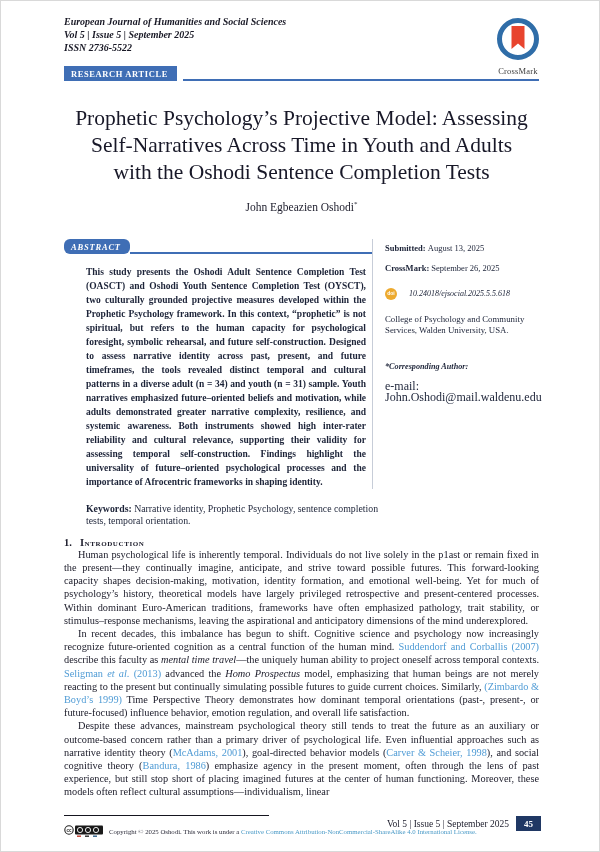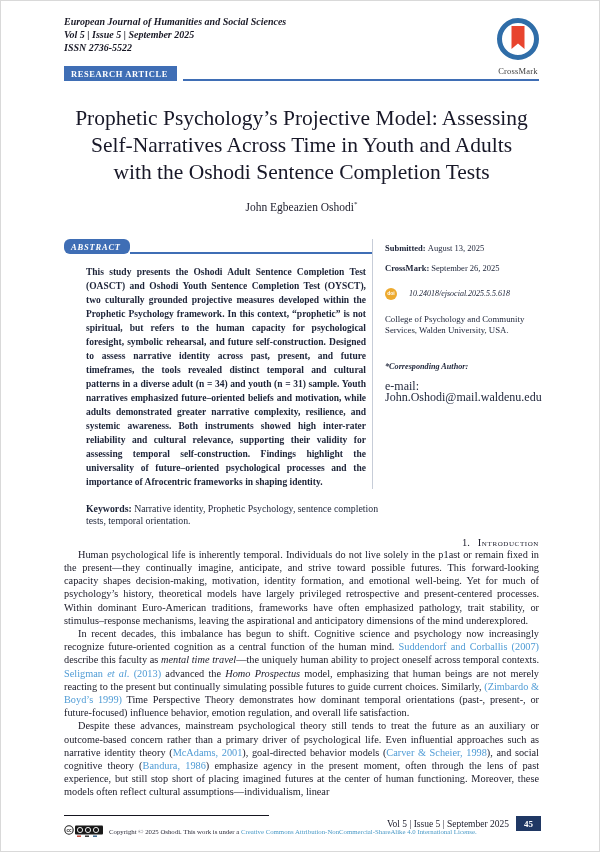--- a/index.html
+++ b/index.html
@@ -57,21 +57,21 @@
     background: #edaa2f; color: #ffffff; font-size: 5px; font-weight: bold;
     font-family: "Liberation Sans", sans-serif; flex: 0 0 auto; cursor: pointer;
   }
   .doi-text { font-style: italic; font-size: 8px; cursor: pointer; }
   .affil { margin-top: 14px; font-size: 8.8px; line-height: 11.5px; }
   .corr { font-weight: bold; font-style: italic; margin-top: 24px; font-size: 8.2px; }
   .email { font-size: 12px; margin-top: 2px; }
   
   .keywords { margin: 14px 0 0 22px; width: 300px; font-size: 9.8px; line-height: 12.5px; color: #1c2338; }
   .keywords b { font-weight: bold; }
-  .section-heading { margin-top: 9px; text-align: right; font-size: 10.5px; font-weight: normal; color: #1b1b2a; }
+  .section-heading { margin-top: 9px; text-align: left; font-size: 10.5px; font-weight: bold; color: #1b1b2a; }
   .section-heading .num { margin-right: 8px; }
   .sc { font-variant: small-caps; letter-spacing: 0.6px; }
   .body-p {
     font-size: 10.3px; line-height: 13.2px; text-align: justify;
     text-indent: 14px; color: #20202e;
   }
   .body-p:first-of-type { margin-top: 5px; }
   .run-cite { color: #4f9bd5; cursor: pointer; }
   .run-ci { color: #4f9bd5; font-style: italic; cursor: pointer; margin-top: 36px; }
   .run-i { font-style: italic; }

